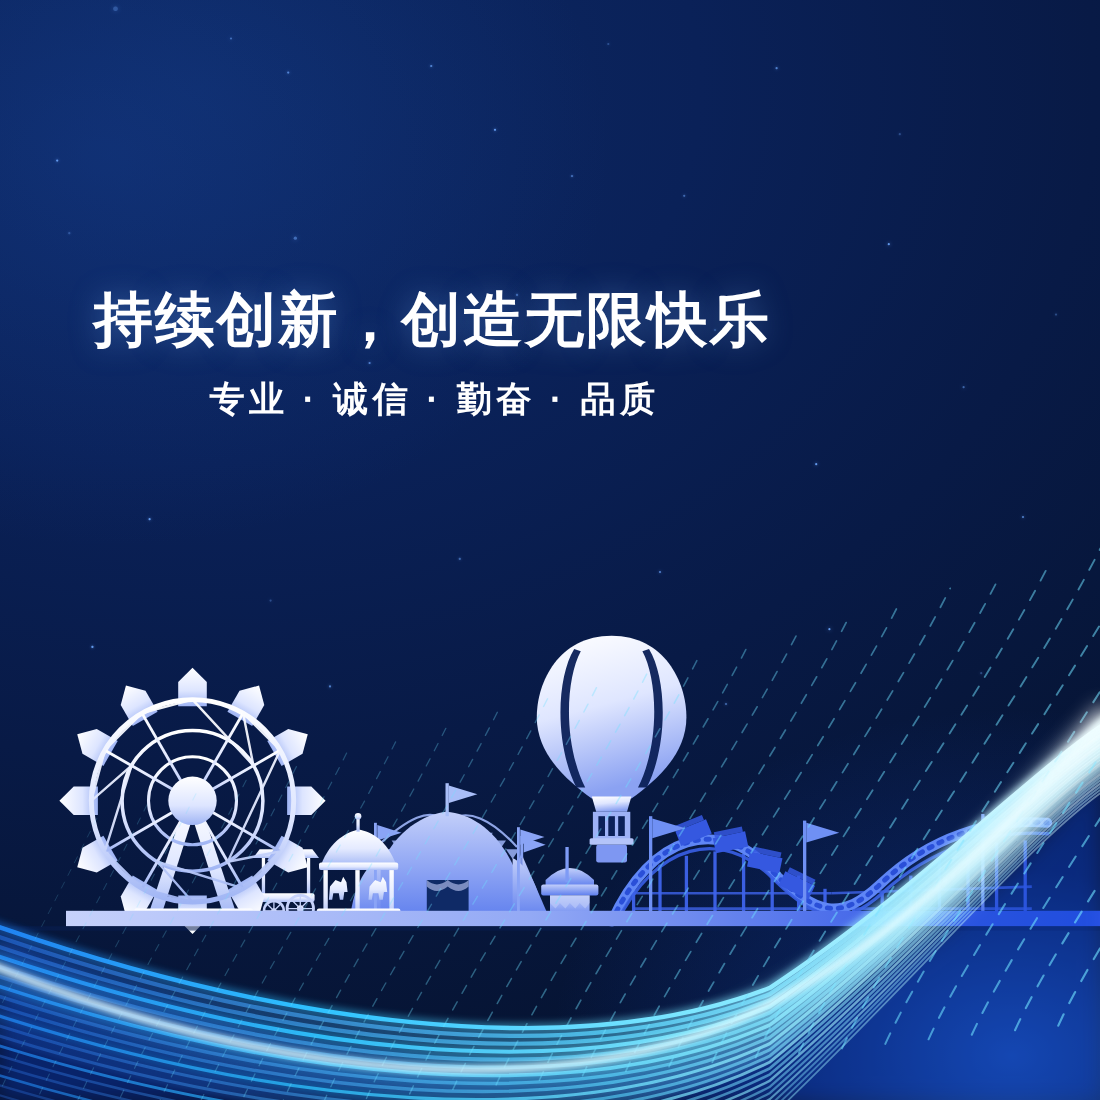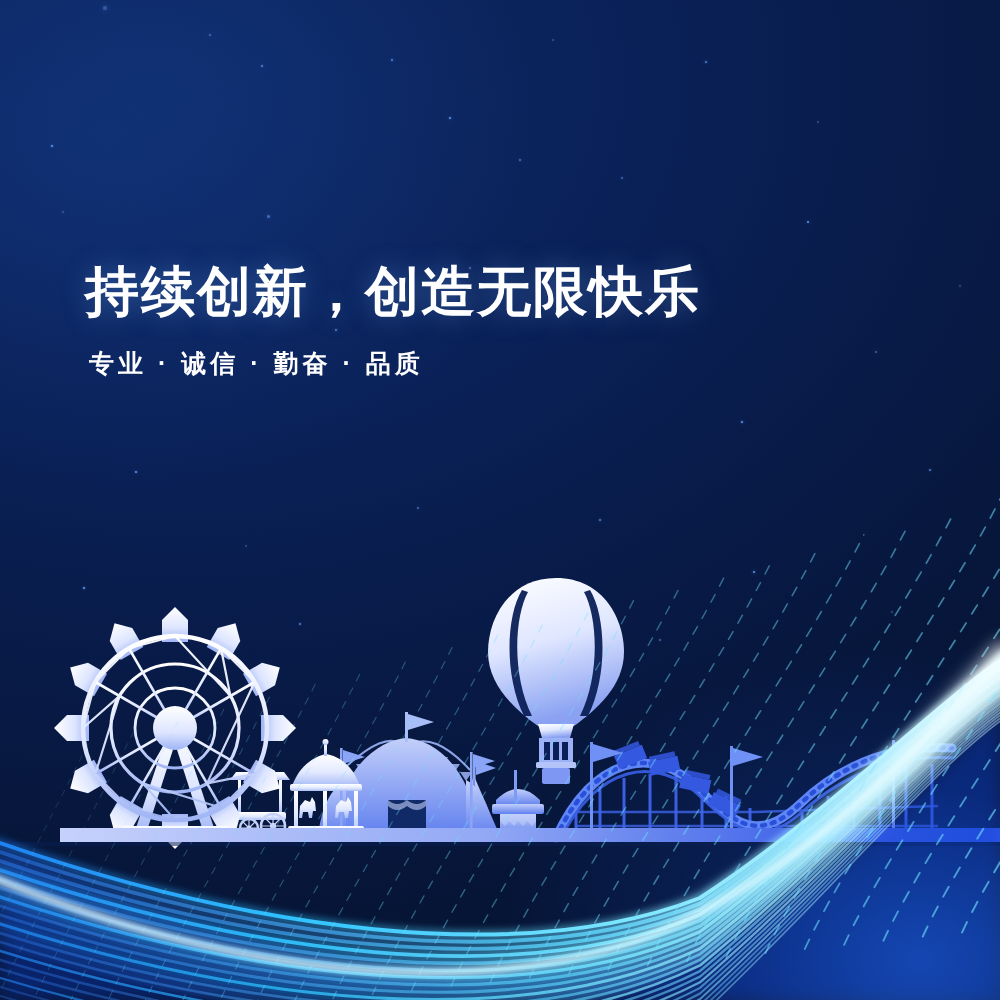--- a/index.html
+++ b/index.html
@@ -39,26 +39,27 @@
     font-size:54px;
     line-height:66px;
     font-weight:700;
     color:#ffffff;
     letter-spacing:2px;
     white-space:nowrap;
     text-shadow:0 0 26px rgba(120,180,255,.35);
   }
   .subline{
     margin:22px 0 0 4px;
-    font-size:25px;
+    font-size:32px;
     line-height:34px;
     font-weight:700;
     color:#ffffff;
     letter-spacing:4px;
     white-space:nowrap;
+    text-align:center;
   }
 
   
   .layer{position:absolute;left:0;top:0;width:1000px;height:1000px;}
   svg{display:block;overflow:visible;}
 </style>
 </head>
 <body>
 
 <div id="stage">

